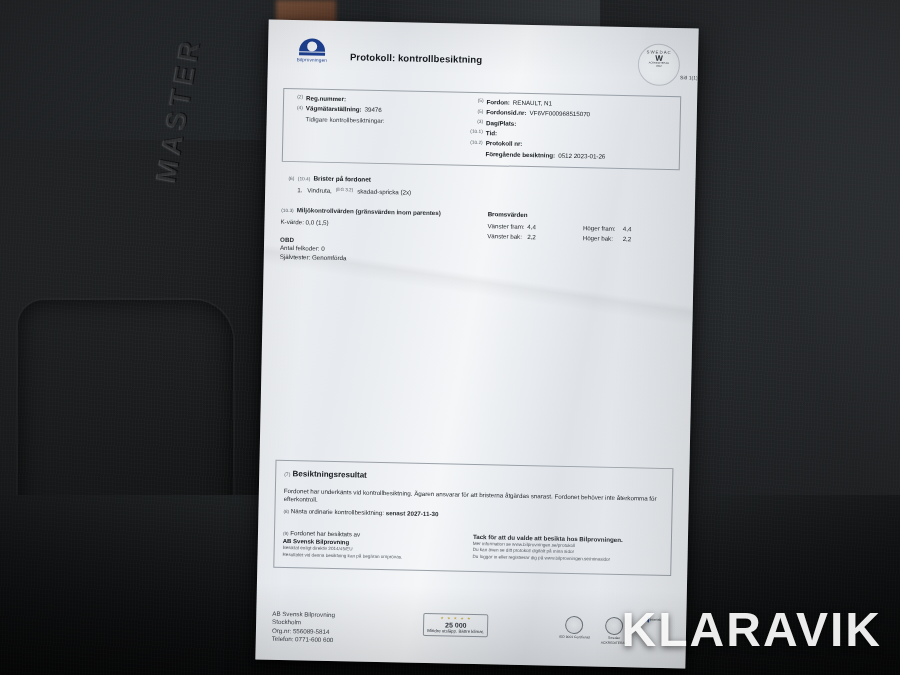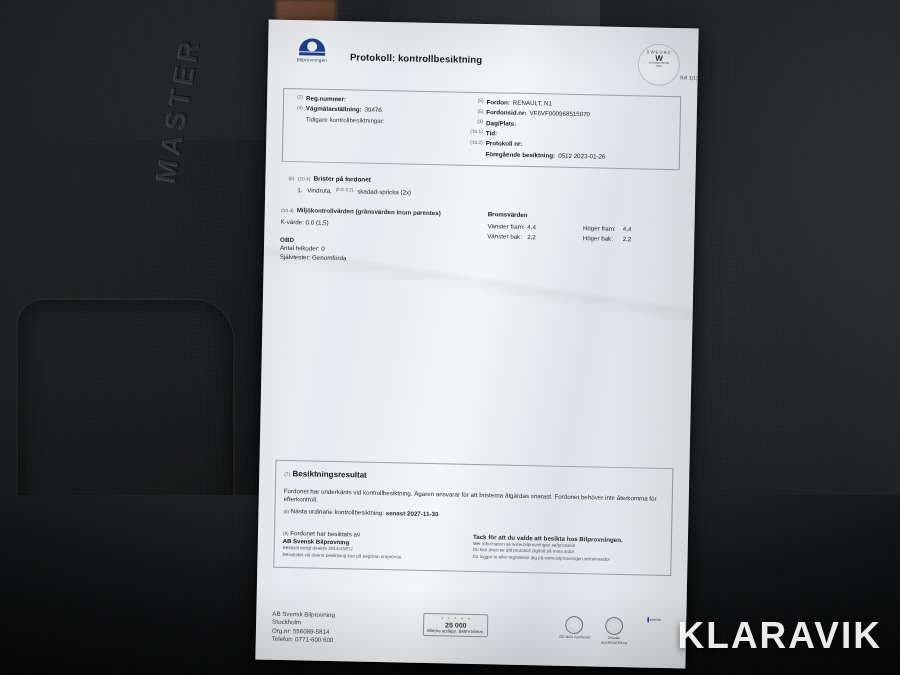--- a/index.html
+++ b/index.html
@@ -111,21 +111,21 @@
     transform-origin: left top;
     text-shadow: 1px 1px 0 rgba(0,0,0,.6), -1px -1px 0 rgba(255,255,255,.05);
     white-space: nowrap;
   }
 
   
   .watermark {
     position: absolute;
     right: 18px;
     bottom: 18px;
-    font-size: 37px;
+    font-size: 48px;
     font-weight: bold;
     letter-spacing: 2px;
     color: rgba(255,255,255,.92);
     text-shadow: 0 2px 6px rgba(0,0,0,.6);
   }
 
   
   #paper-wrap {
     position: absolute;
     left: 262px;

